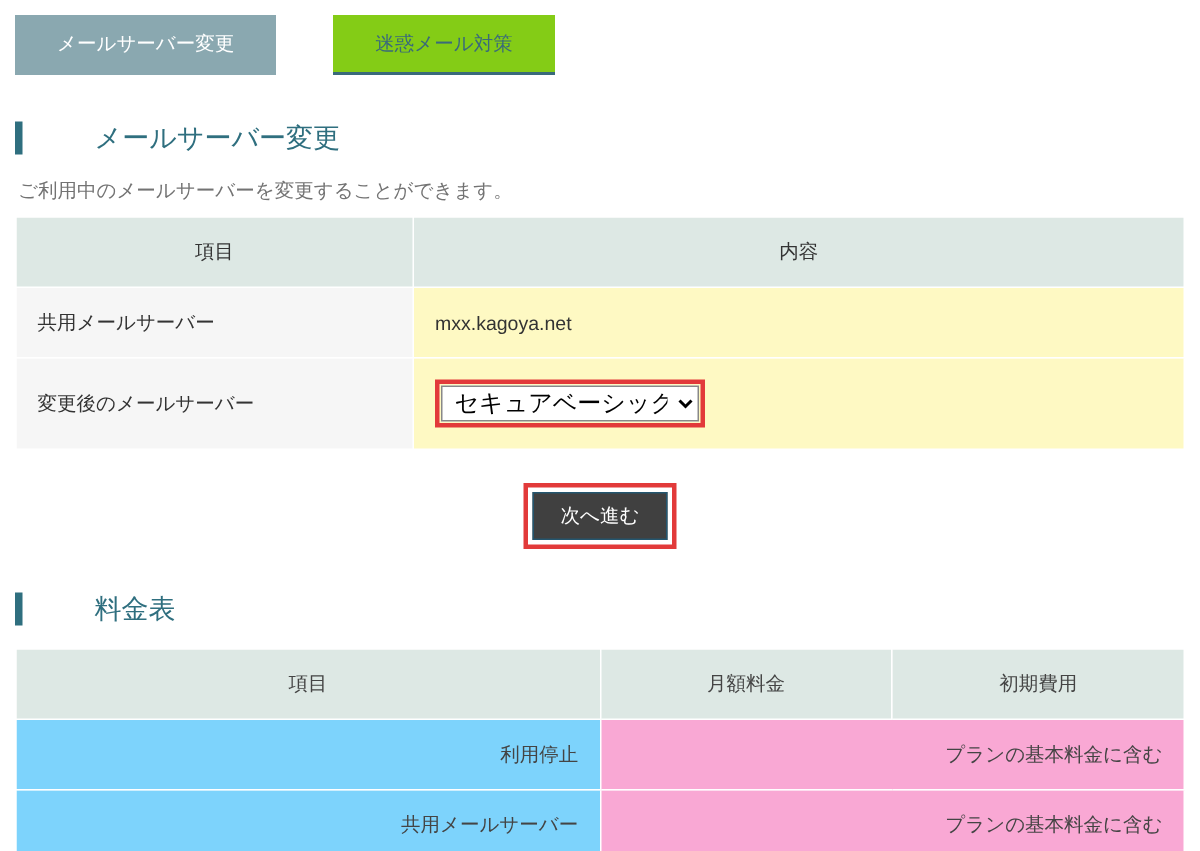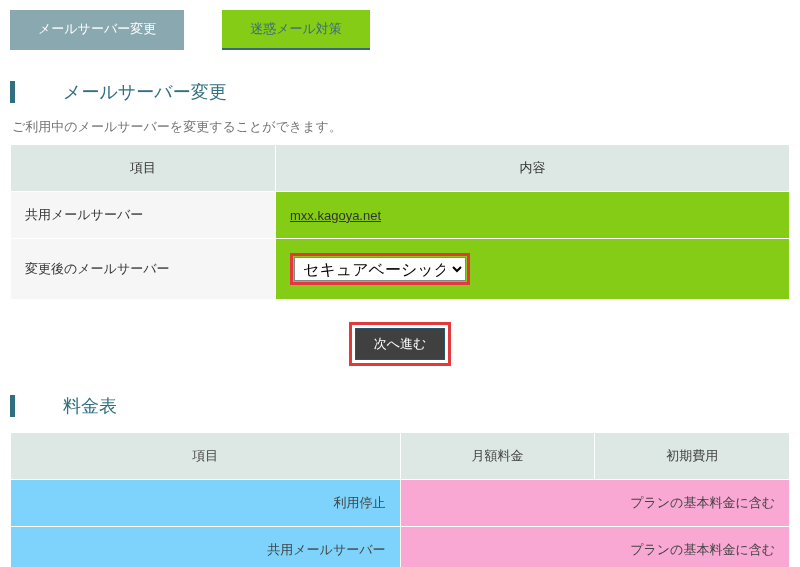--- a/index.html
+++ b/index.html
@@ -35,21 +35,21 @@
   }
   table.config th, table.config td {
     border: 1px solid #fff;
     padding: 14px 14px;
     font-weight: normal;
     text-align: left;
     font-size: 13px;
   }
   table.config thead th { background: #dde8e4; text-align: center; }
   table.config tbody th { background: #f6f6f6; width: 265px; }
-  table.config tbody td { background: #84cc16; text-decoration: underline; }
+  table.config tbody td { background: #fef9c3; }
   .select-wrap {
     display: inline-block;
     border: 3px solid #e23a3a;
     padding: 1px;
   }
   select.plan {
     width: 172px;
     height: 24px;
     border: 1px solid #888;
     background: #fff;

